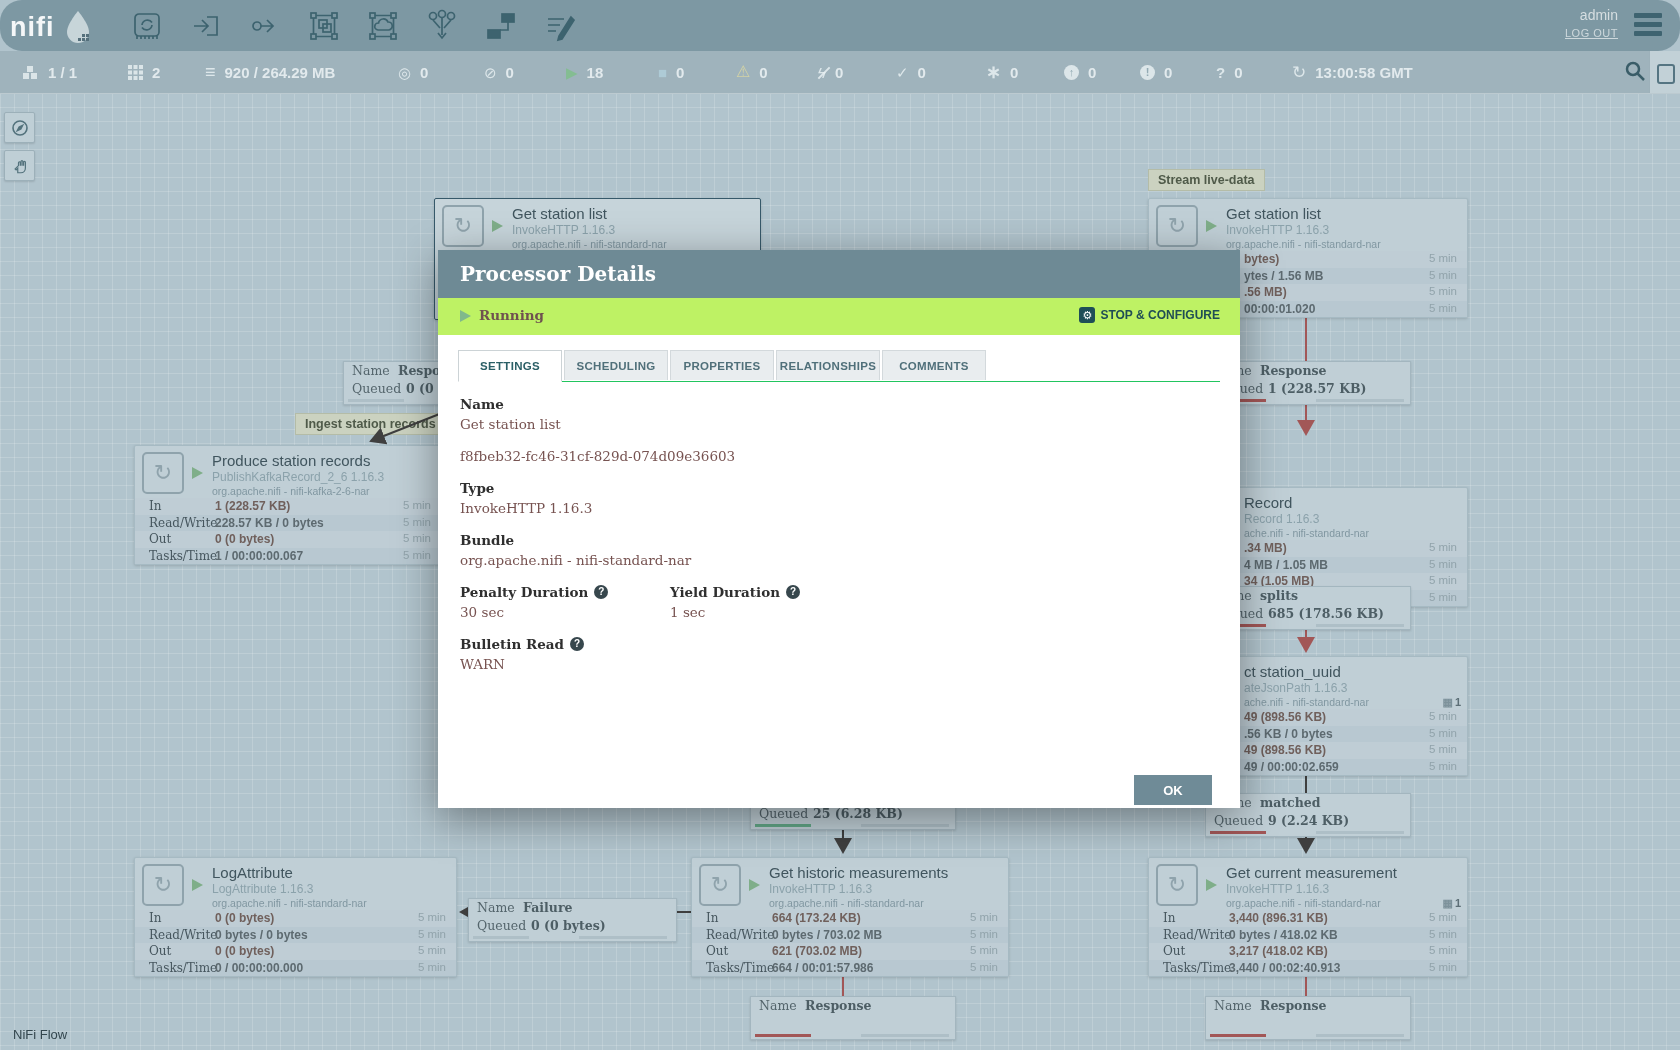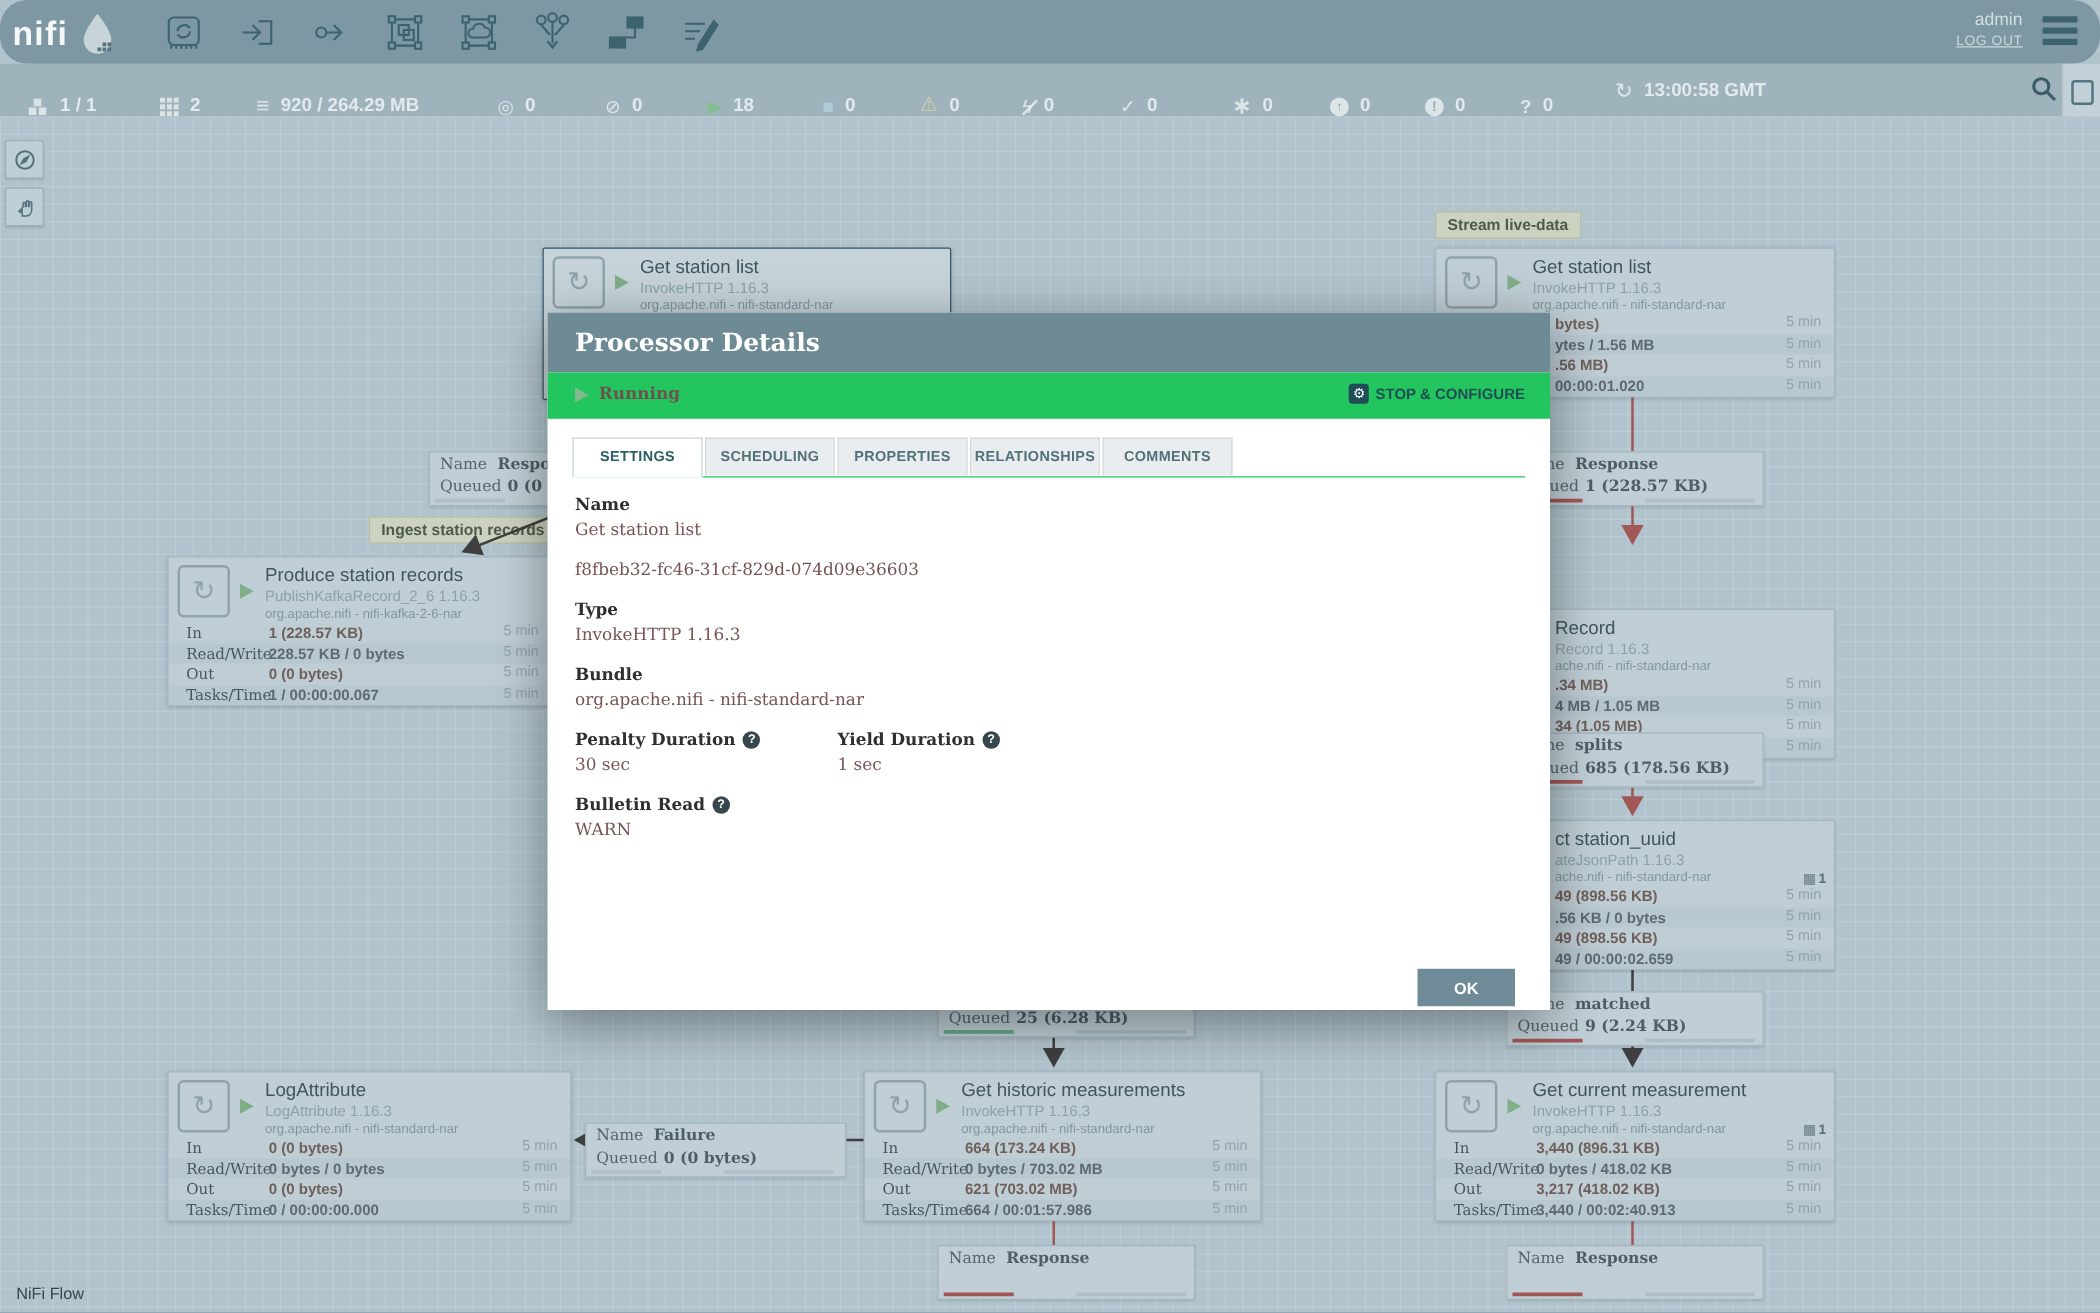--- a/index.html
+++ b/index.html
@@ -12,21 +12,21 @@
   .tool-ic{position:absolute;top:9px;width:34px;height:34px;cursor:grab;}
   .tool-ic svg{width:34px;height:34px;stroke:#3d636f;fill:none;stroke-width:1.7;}
   #user-area{position:absolute;right:62px;top:7px;text-align:right;}
   #user-name{font-size:14px;color:#d6dee1;}
   #logout{font-size:11px;color:#cdd8dc;text-decoration:underline;letter-spacing:.5px;cursor:pointer;margin-top:4px;}
   #hamburger{position:absolute;right:18px;top:13px;width:28px;cursor:pointer;}
   #hamburger div{height:5px;background:#3e6370;border-radius:1px;margin-bottom:4px;}
 
   
   #statusbar{position:absolute;left:0;top:51px;width:1680px;height:42px;background:#9fb3bc;z-index:20;border-bottom:1px solid rgba(255,255,255,.3);}
-  .sb-item{position:absolute;top:0;height:42px;display:flex;align-items:flex-end;gap:9px;}
+  .sb-item{position:absolute;top:0;height:42px;display:flex;align-items:center;gap:9px;}
   .sb-ico{font-size:15px;color:rgba(232,240,242,.85);line-height:1;}
   .sb-val{font-size:15px;font-weight:bold;color:#e2eaed;}
   .sb-ico.green{color:#84bd92;}
   .sb-ico.blue{color:#aecbd6;}
   .sb-ico.warn{color:#d3d3a6;font-size:16px;}
   .sb-ico.slash{position:relative;display:inline-block;}
   .sb-ico.slash::after{content:"";position:absolute;left:-2px;top:7px;width:16px;height:2px;background:currentColor;transform:rotate(-45deg);}
   .circ{width:15px;height:15px;border-radius:50%;background:rgba(230,238,241,.85);color:#93abb4;font-size:11px;font-weight:bold;display:flex;align-items:center;justify-content:center;}
   #sb-refresh{position:absolute;left:1292px;top:0;height:42px;display:flex;align-items:center;gap:9px;}
   #sb-refresh .sb-ico{font-size:17px;}
@@ -84,21 +84,21 @@
   .conn .bars .b2{position:absolute;left:110px;top:1px;width:88px;height:3px;background:#aebfc7;}
   .conn.bar-red .b1{background:#a25757;}
   .conn.bar-green .b1{background:#63a888;}
 
   
   #breadcrumb{position:absolute;left:13px;top:1027px;z-index:6;font-size:13px;color:#33464e;}
 
   
   #modal{position:absolute;left:438px;top:250px;width:802px;height:558px;z-index:30;background:#fff;box-shadow:0 10px 40px rgba(0,0,0,.4);}
   #modal-title{height:48px;background:#6e8a95;color:#fff;font-family:"DejaVu Serif",serif;font-weight:bold;font-size:20px;line-height:48px;padding-left:22px;}
-  #modal-status{height:37px;background:#22c55e;position:relative;}
+  #modal-status{height:37px;background:#bef264;position:relative;}
   #state-play{position:absolute;left:22px;top:12px;width:0;height:0;border-left:11px solid #80b98b;border-top:6.5px solid transparent;border-bottom:6.5px solid transparent;}
   #state-text{position:absolute;left:41px;top:9px;font-family:"DejaVu Serif",serif;font-weight:bold;font-size:13.5px;color:#6f524f;}
   #stop-configure{position:absolute;right:20px;top:9px;display:flex;align-items:center;gap:5px;cursor:pointer;}
   #stop-configure .gear{width:16px;height:16px;background:#1f4e57;border-radius:3px;color:#fff;font-size:11px;line-height:16px;text-align:center;}
   #stop-configure .txt{font-size:12px;font-weight:bold;color:#204e54;}
   #tabs{position:absolute;left:20px;right:20px;top:100px;height:31px;border-bottom:1px solid #22c55e;display:flex;}
   .tab{width:104px;height:30px;margin-right:2px;background:#e9edef;border:1px solid #d3d9dc;border-bottom:none;font-size:11.5px;font-weight:bold;color:#50707a;display:flex;align-items:center;justify-content:center;letter-spacing:.3px;cursor:pointer;box-sizing:border-box;}
   .tab.active{background:#fff;border:1px solid #ccd3d6;border-bottom:1px solid #fff;margin-bottom:-1px;color:#2b5f66;height:32px;}
   #fields{position:absolute;left:22px;top:145px;right:22px;}
   .fblock{margin-bottom:13px;}

